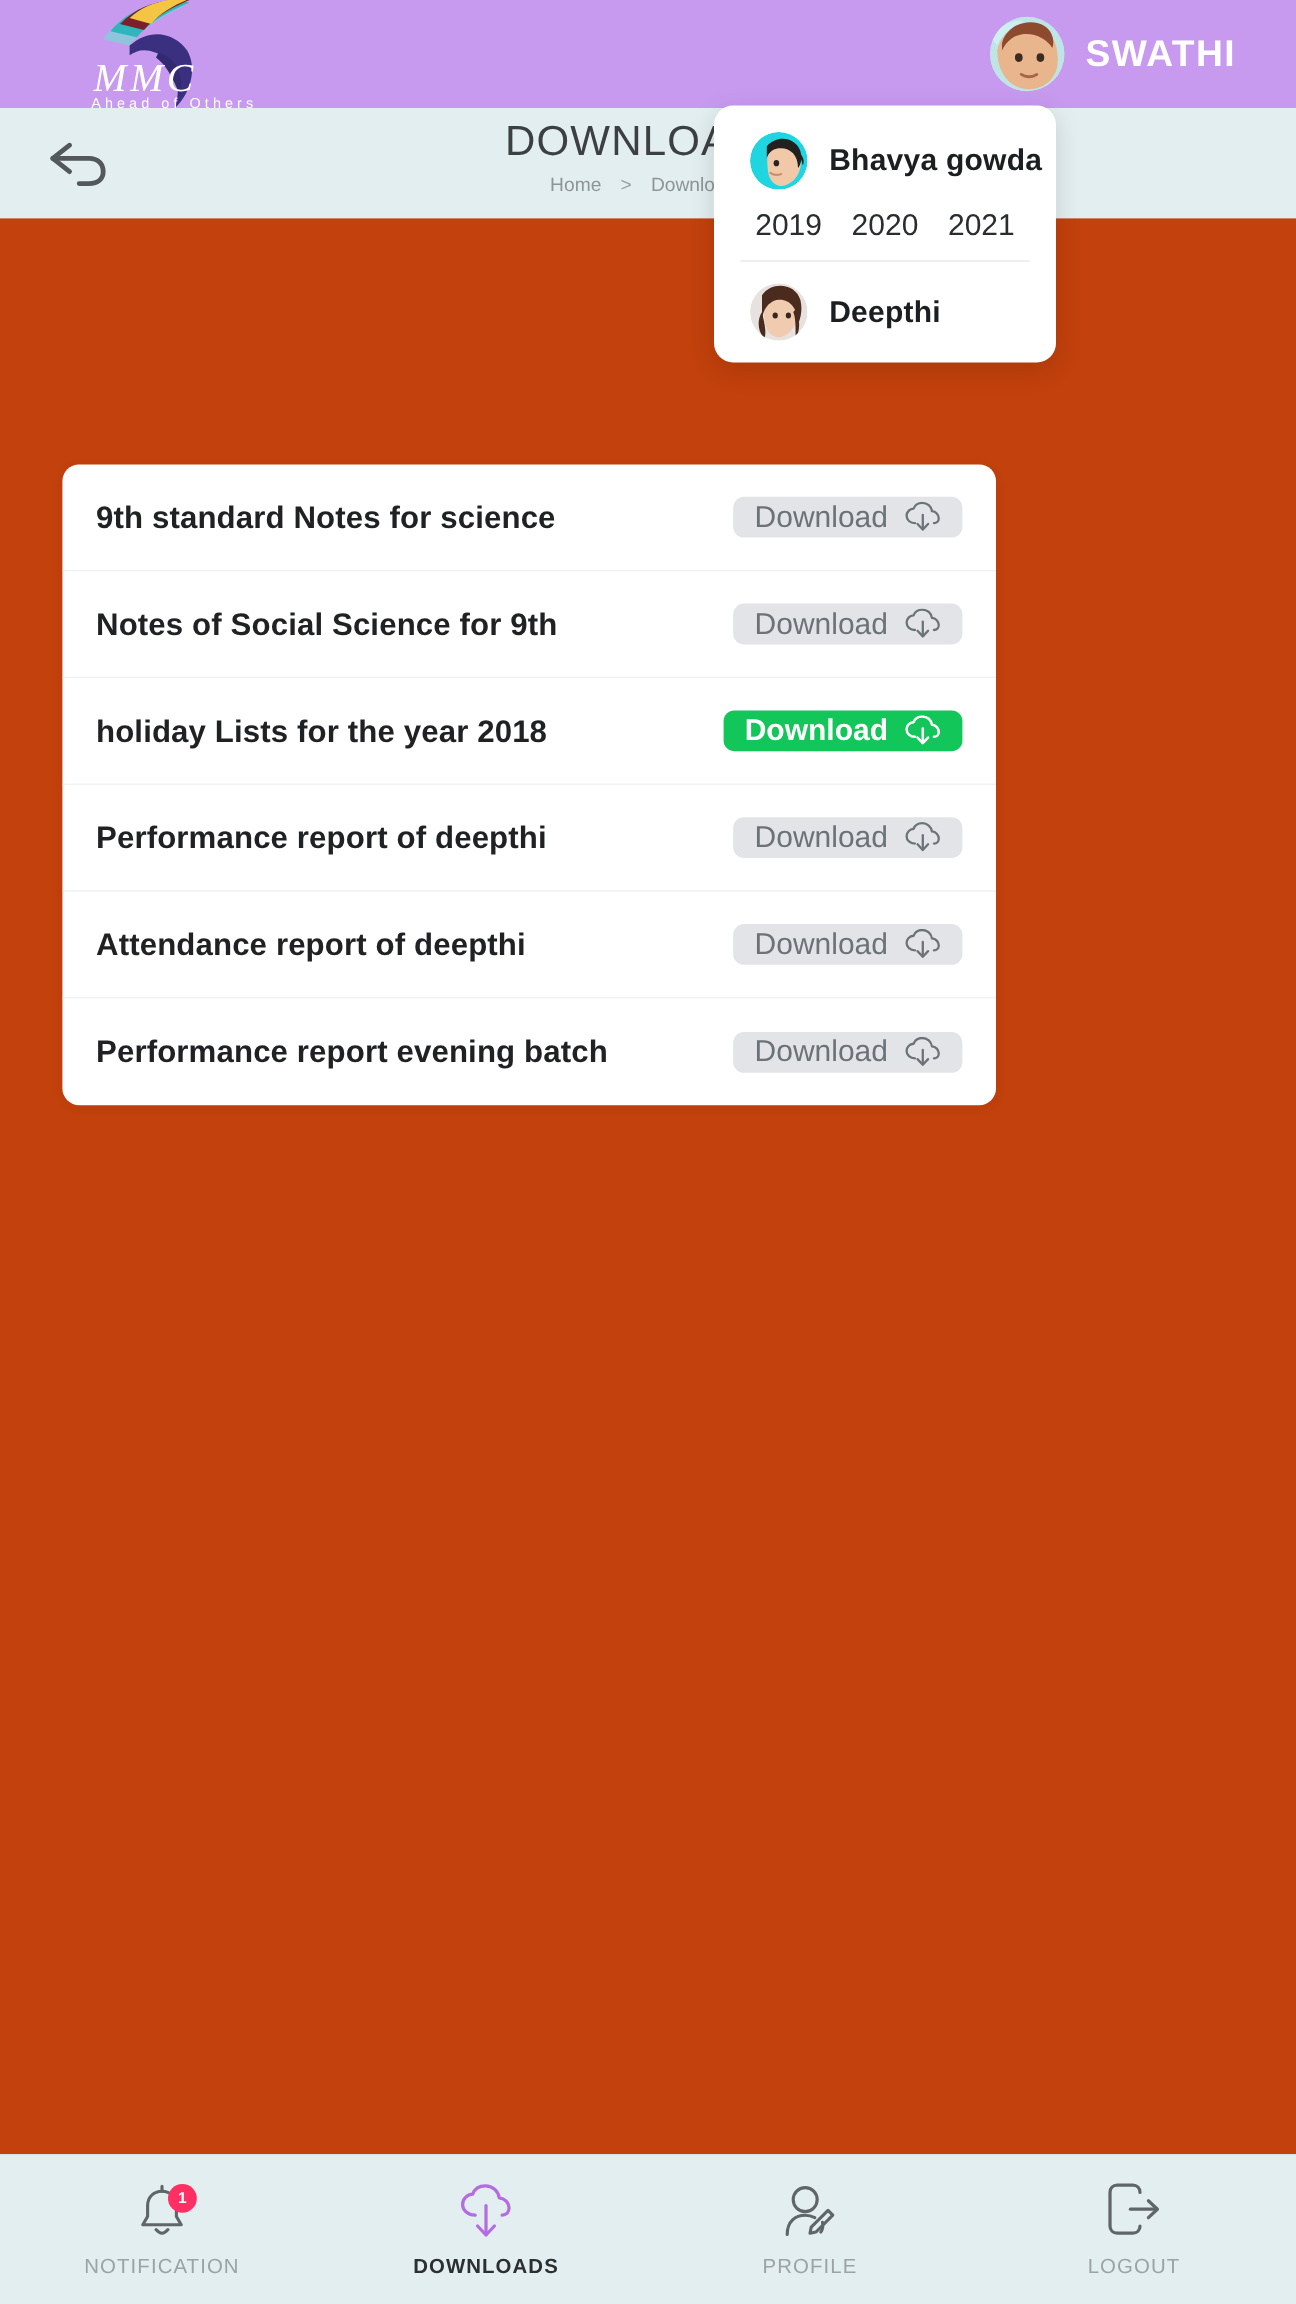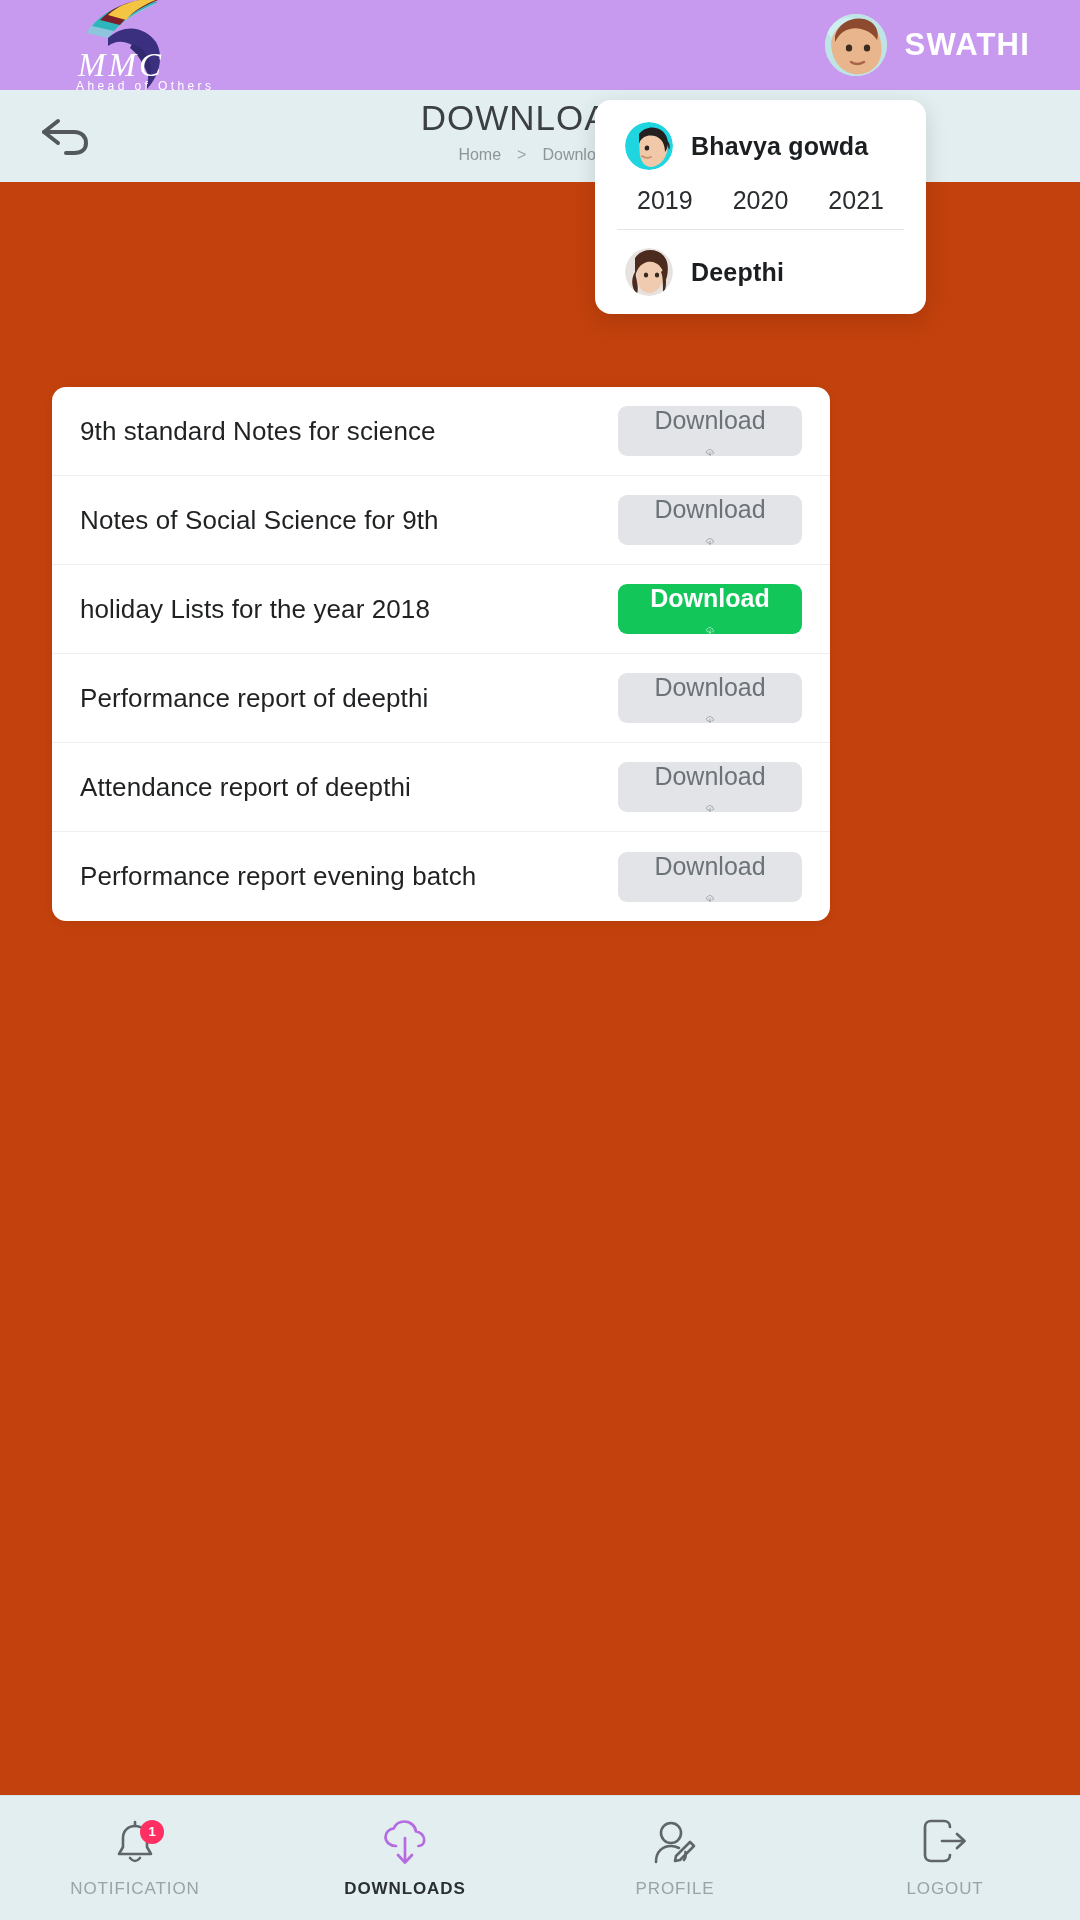--- a/index.html
+++ b/index.html
@@ -103,22 +103,22 @@
     justify-content: center;
     gap: 16px;
   }
   .crumb { color: #8d9598; }
   .crumb-sep { color: #9aa3a6; }
 
   
   .student-panel {
     position: absolute;
     left: 595px;
-    top: 100px;
-    width: 331px;
+    top: 88px;
+    width: 285px;
     background: #ffffff;
     border-radius: 16px;
     box-shadow: 0 6px 22px rgba(0,0,0,0.13);
     padding: 18px 0 14px 0;
     z-index: 40;
   }
   .student-row {
     display: flex;
     align-items: center;
     gap: 18px;
@@ -175,39 +175,38 @@
     display: flex;
     align-items: center;
     justify-content: space-between;
     padding: 0 28px 0 28px;
     border-bottom: 1px solid #efefef;
   }
   .dl-row:last-child { border-bottom: none; }
   .dl-title {
     font-size: 26px;
     color: #1f2123;
-    font-weight: normal;
+    font-weight: bold;
     letter-spacing: .1px;
   }
   .dl-btn {
     display: flex;
     align-items: center;
     gap: 14px;
     background: #e2e4e7;
     color: #6c7378;
     border: none;
     border-radius: 9px;
     padding: 0 18px;
-    height: 50px;
+    height: 34px;
     font-size: 25px;
     font-family: "Liberation Sans", sans-serif;
     cursor: pointer;
     min-width: 184px;
     justify-content: center;
-    flex-direction: column;
   }
   .dl-btn.active {
     background: #13c65a;
     color: #ffffff;
     font-weight: bold;
   }
   .dl-btn .cloud-ico { display: block; }
 
   
   .bottomnav {

